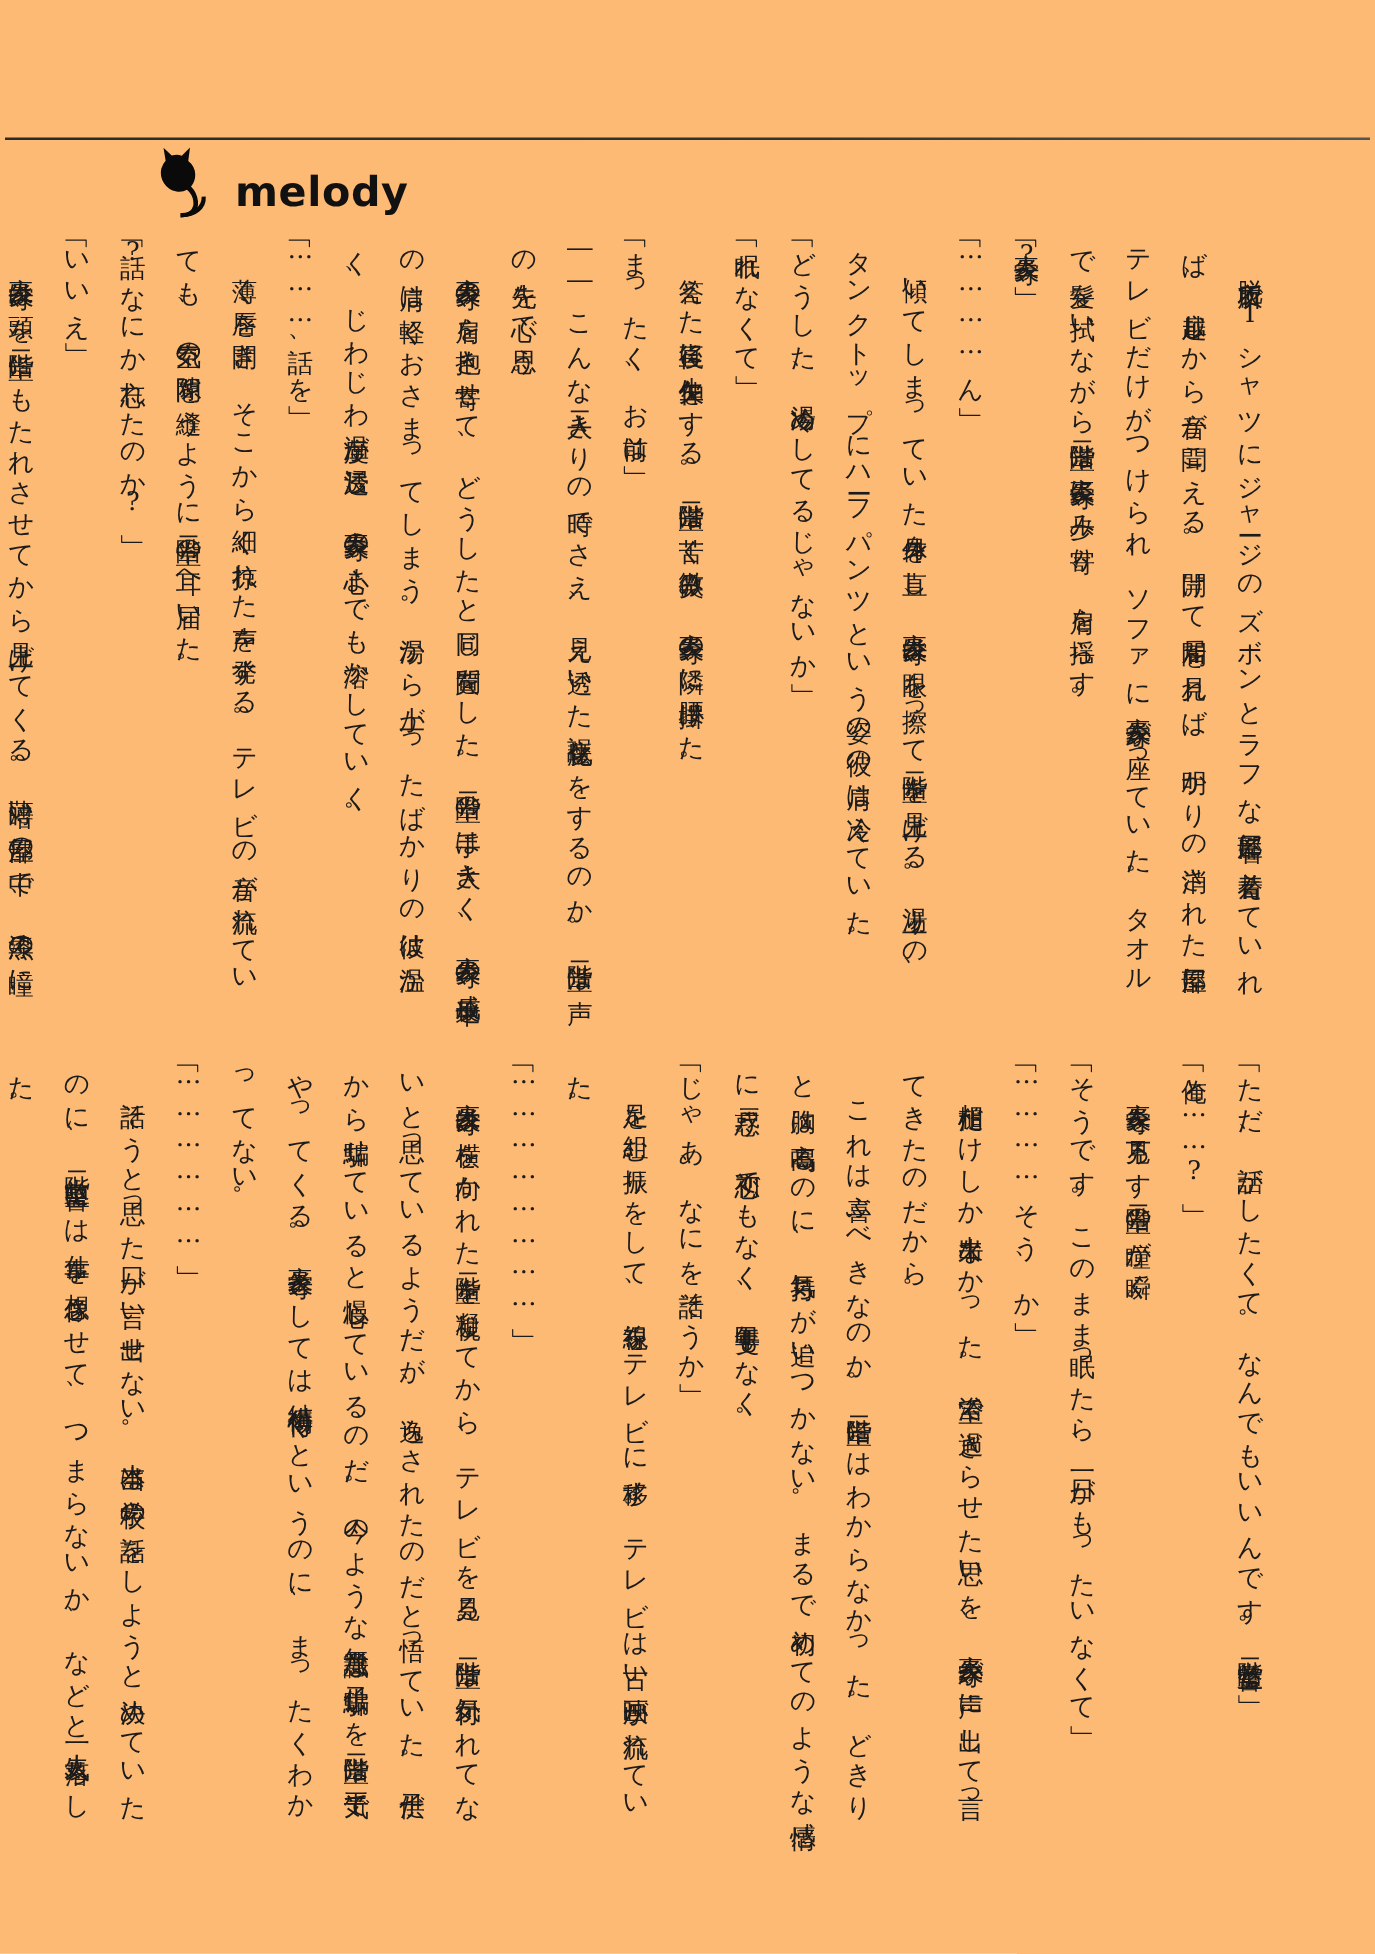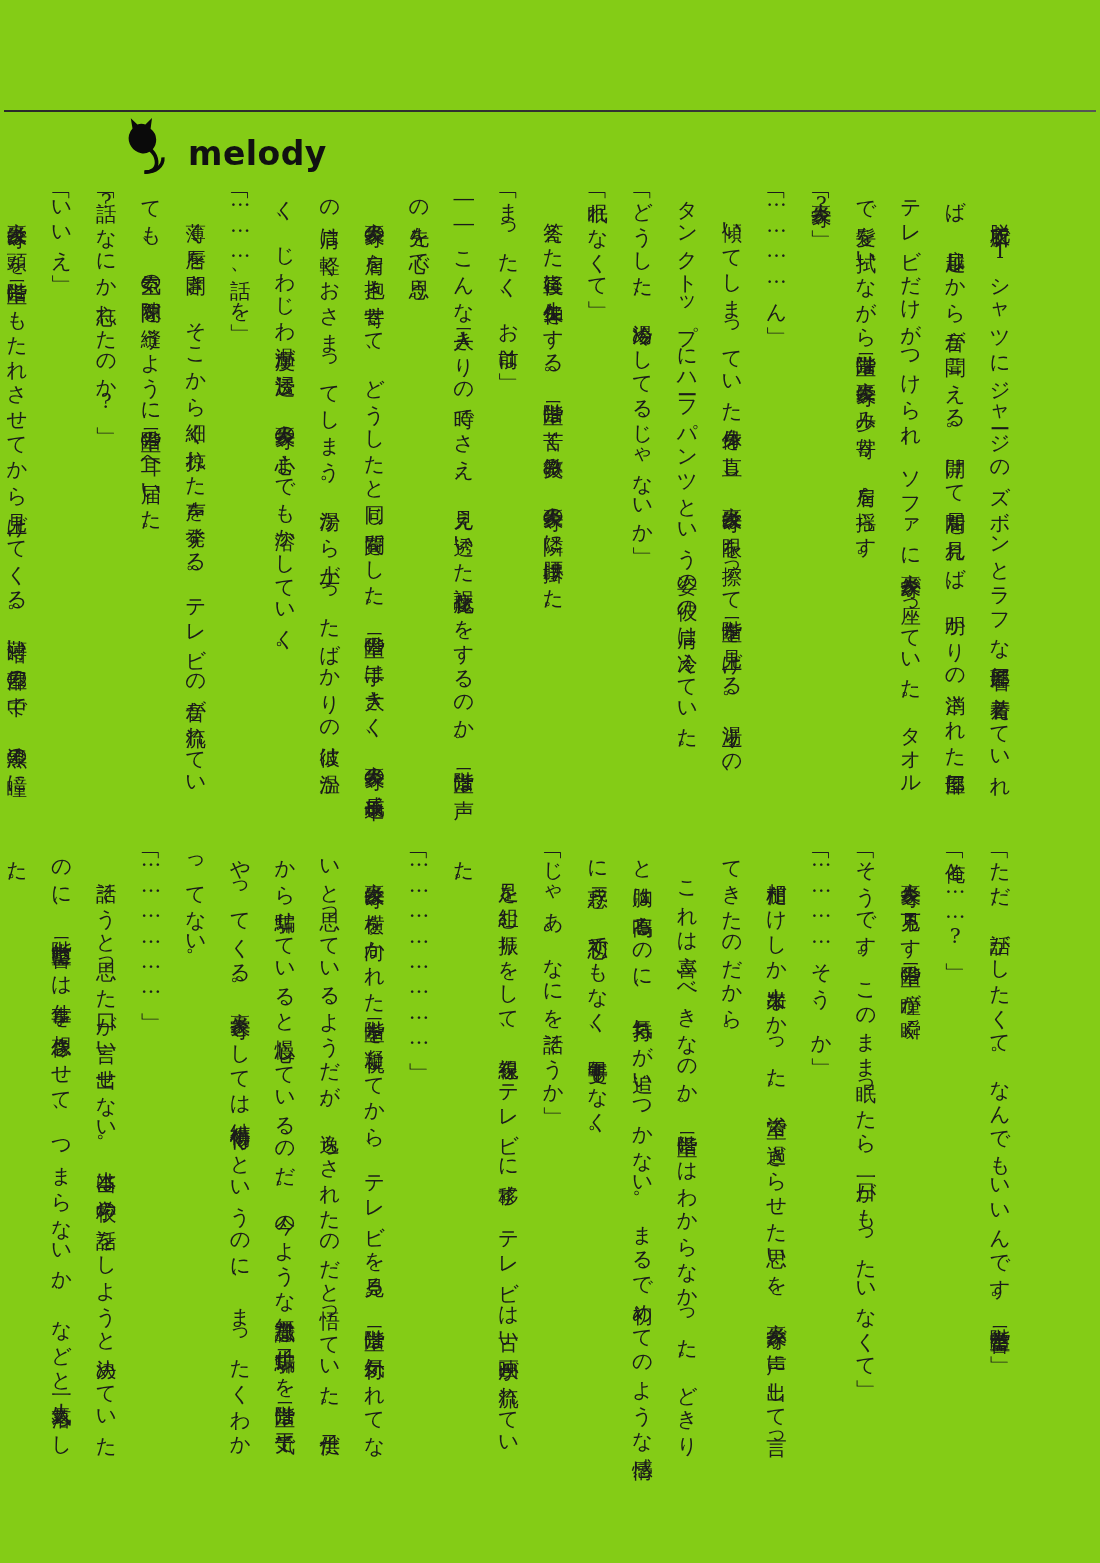--- a/index.html
+++ b/index.html
@@ -12,21 +12,21 @@
     height: 1563px;
     position: relative;
     font-family: "DejaVu Serif", "Liberation Serif", serif;
     color: #1a1a1a;
     overflow: hidden;
   }
 
   .page {
     position: absolute;
     inset: 0;
-    background: #84cc16;
+    background: #fdba74;
   }
 
   
   .header-rule {
     position: absolute;
     left: 4px;
     top: 110px;
     width: 1092px;
     height: 2px;
     background: linear-gradient(to right, #2a2a2a 0%, #333 60%, #555 100%);

